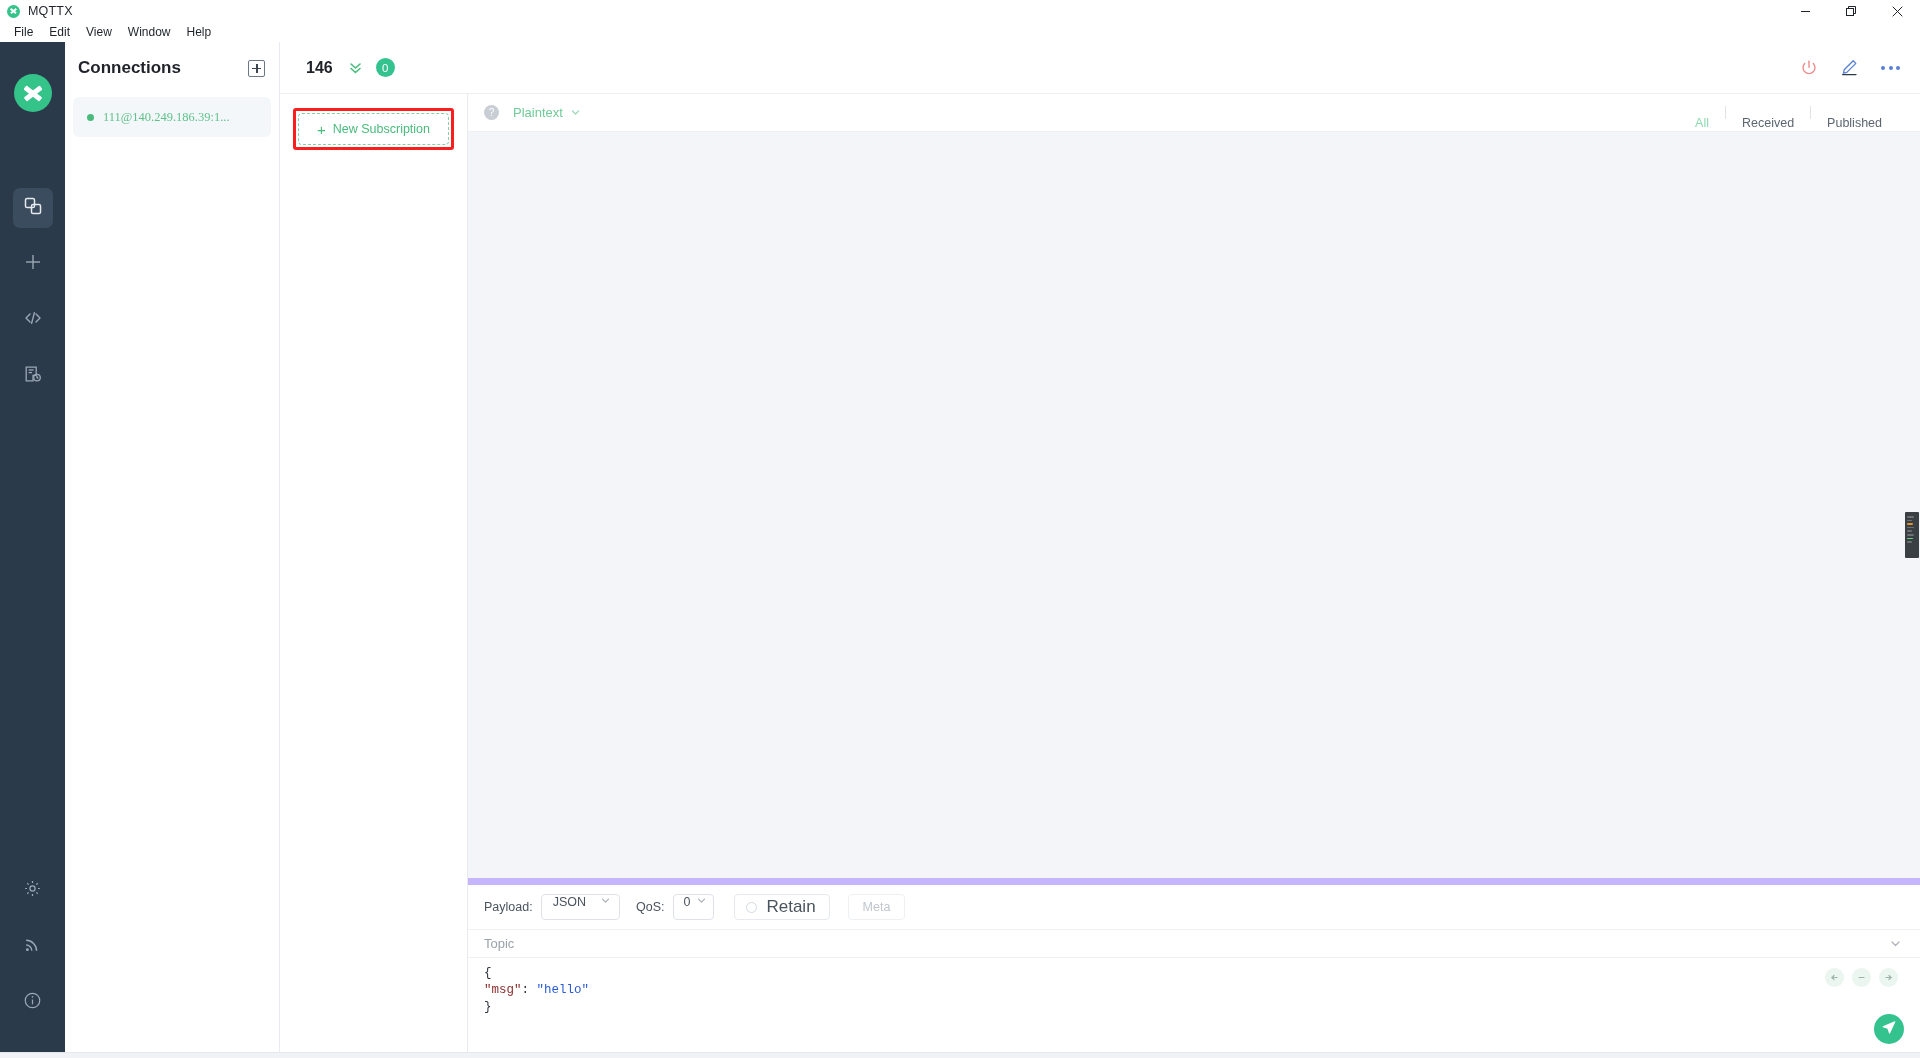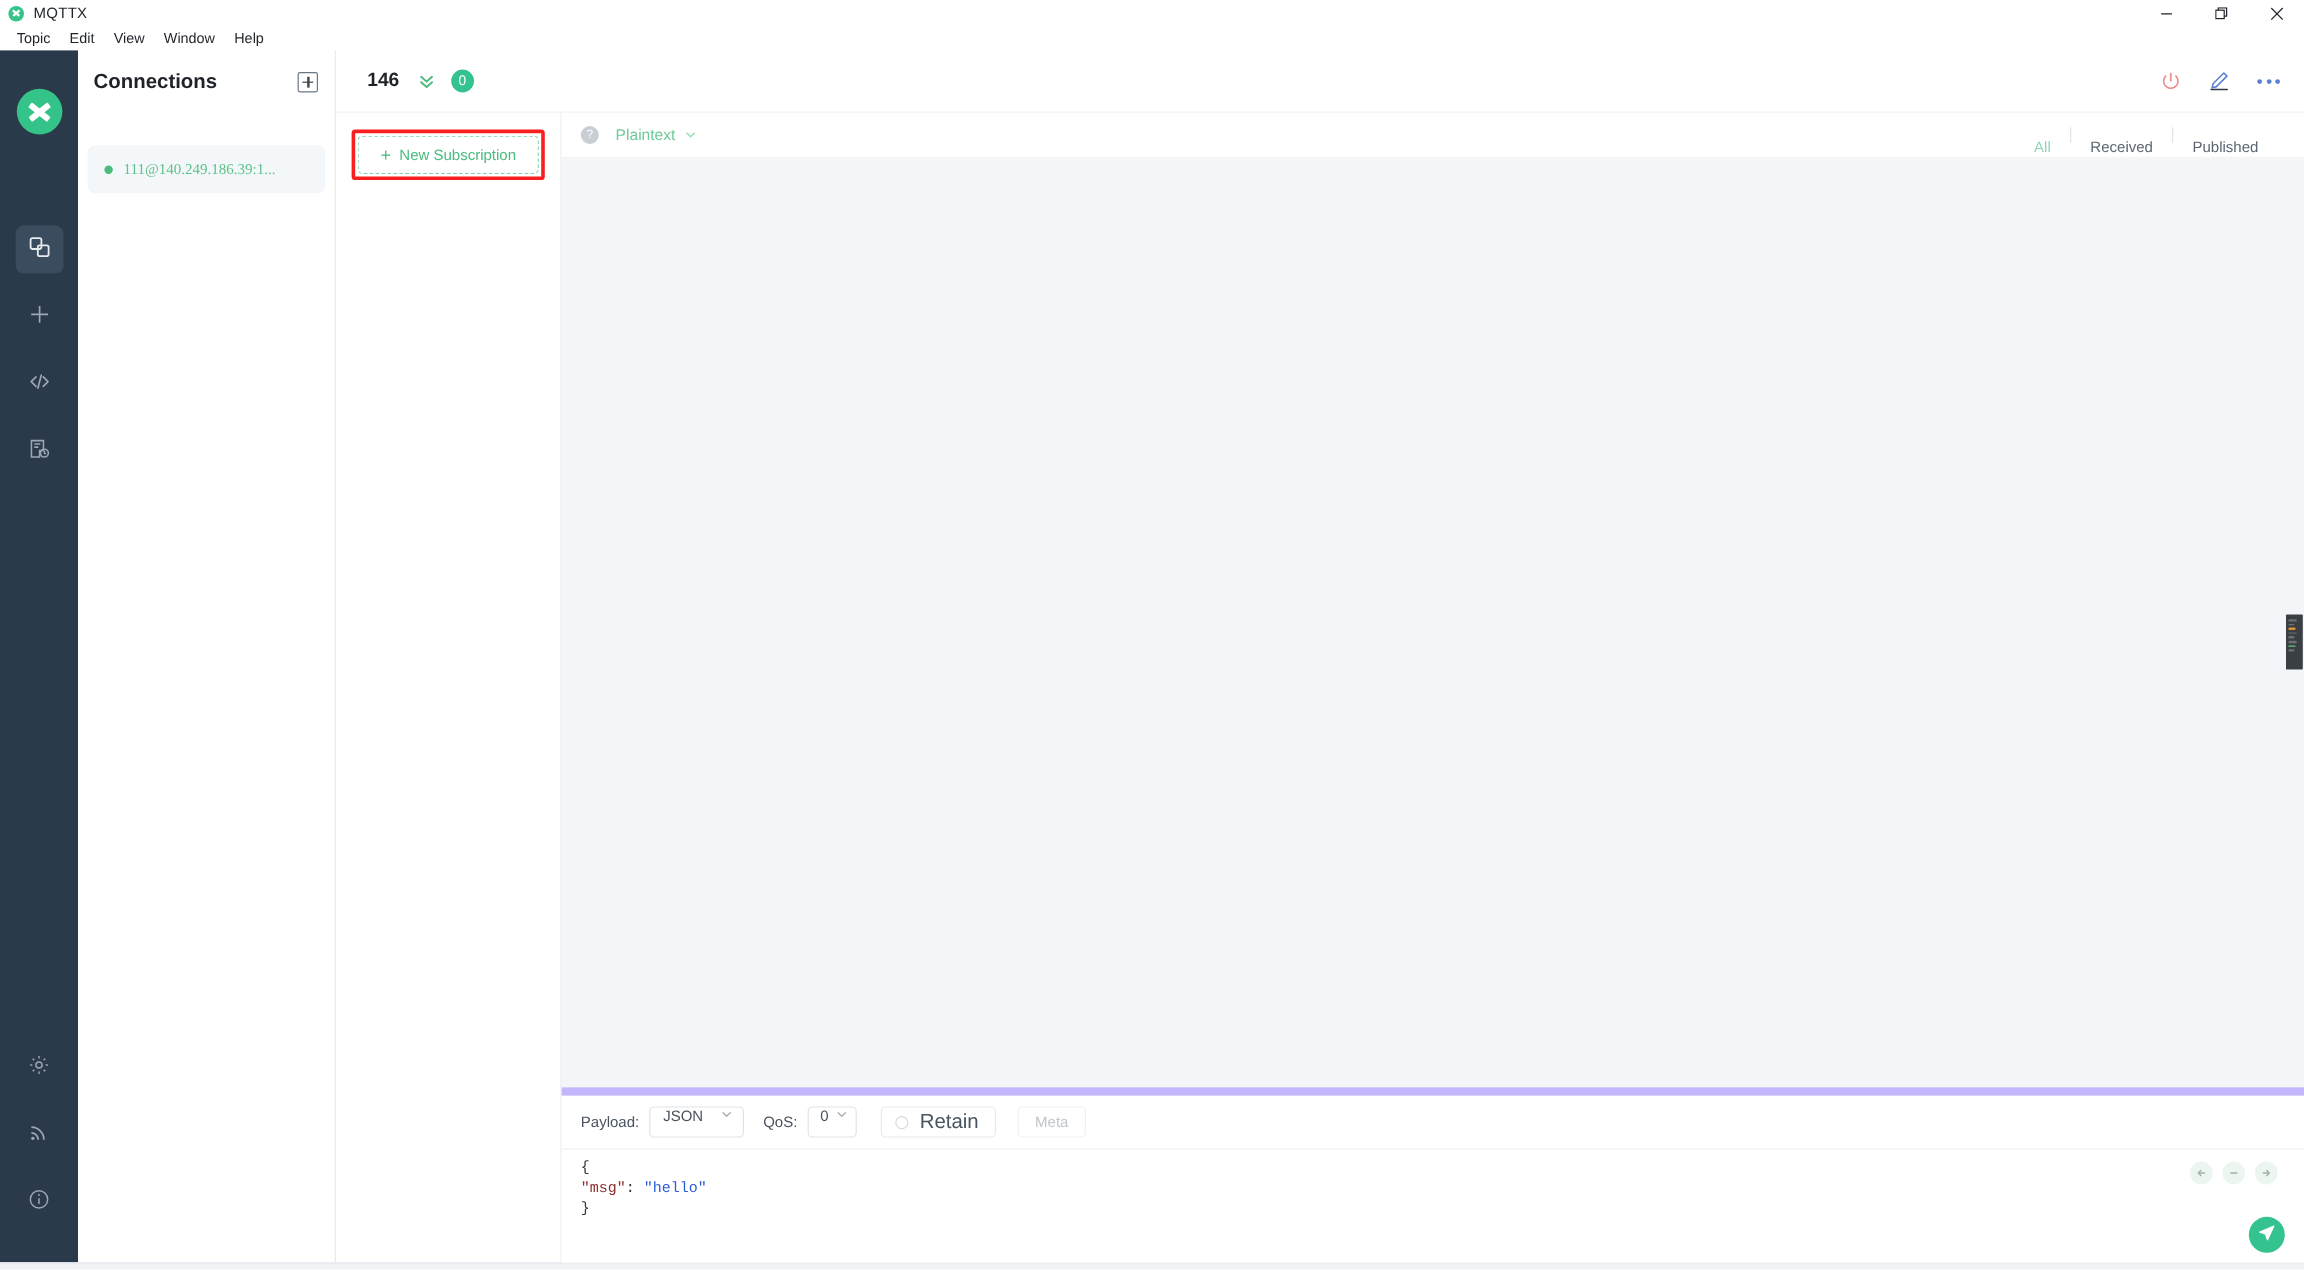--- a/index.html
+++ b/index.html
@@ -67,21 +67,21 @@
     width: 40px; height: 40px; margin-bottom: 16px; border-radius: 7px;
     display: flex; align-items: center; justify-content: center;
     color: #9aa7b4; cursor: pointer; flex: 0 0 40px;
   }
   .rail-btn.active { background: #3b4c5e; color: #e6ebf0; }
   .rail-spacer { flex: 1 1 auto; }
 
   
   .conn-panel {
     width: 215px; flex: 0 0 215px; background: #ffffff;
-    border-right: 1px solid #e8ebef; display: flex; flex-direction: column; gap: 24px;
+    border-right: 1px solid #e8ebef; display: flex; flex-direction: column;
   }
   .conn-head {
     height: 52px; display: flex; align-items: center;
     padding: 0 14px 0 13px;
   }
   .conn-title { font-size: 17px; font-weight: bold; color: #1f2329; }
   .conn-add {
     margin-left: auto; width: 17px; height: 17px; border: 1px solid #6b7785;
     border-radius: 2px; position: relative; cursor: pointer;
   }
@@ -270,21 +270,21 @@
     <div class="win-btn close">
       <svg width="11" height="11" viewBox="0 0 11 11">
         <line x1="0.7" y1="0.7" x2="10.3" y2="10.3" stroke="#1f2329" stroke-width="1"></line>
         <line x1="10.3" y1="0.7" x2="0.7" y2="10.3" stroke="#1f2329" stroke-width="1"></line>
       </svg>
     </div>
   </div>
 </div>
 
 <div class="menubar">
-  <div class="menu-item">Topic</div>
+  <div class="menu-item">File</div>
   <div class="menu-item">Edit</div>
   <div class="menu-item">View</div>
   <div class="menu-item">Window</div>
   <div class="menu-item">Help</div>
 </div>
 
 <div class="app-body">
 
   <div class="rail">
     <div class="rail-logo"></div>
@@ -479,20 +479,28 @@
             </div>
 
             <div class="retain-box">
               <span class="retain-circle"></span>
               <span class="retain-lbl">Retain</span>
             </div>
 
             <div class="meta-btn">Meta</div>
           </div>
 
+          <div class="topic-row">
+            <input class="topic-input" type="text" placeholder="Topic" style="">
+            <span class="topic-chev">
+              <svg width="13" height="13" viewBox="0 0 13 13" fill="none" stroke="#a9b0b8" stroke-width="1.2" stroke-linecap="round" stroke-linejoin="round">
+                <polyline points="3,5 6.5,8.5 10,5"></polyline>
+              </svg>
+            </span>
+          </div>
 
           <div class="editor-row">
             <div class="code">{</div>
             <div class="code indent-guide"><span class="k">"msg"</span><span>: </span><span class="s">"hello"</span></div>
             <div class="code">}</div>
 
             <div class="editor-ctrls">
               <div class="ec-btn">
                 <svg width="11" height="11" viewBox="0 0 11 11" fill="none" stroke="currentColor" stroke-width="1.2" stroke-linecap="round" stroke-linejoin="round">
                   <line x1="8" y1="5.5" x2="3" y2="5.5"></line>

